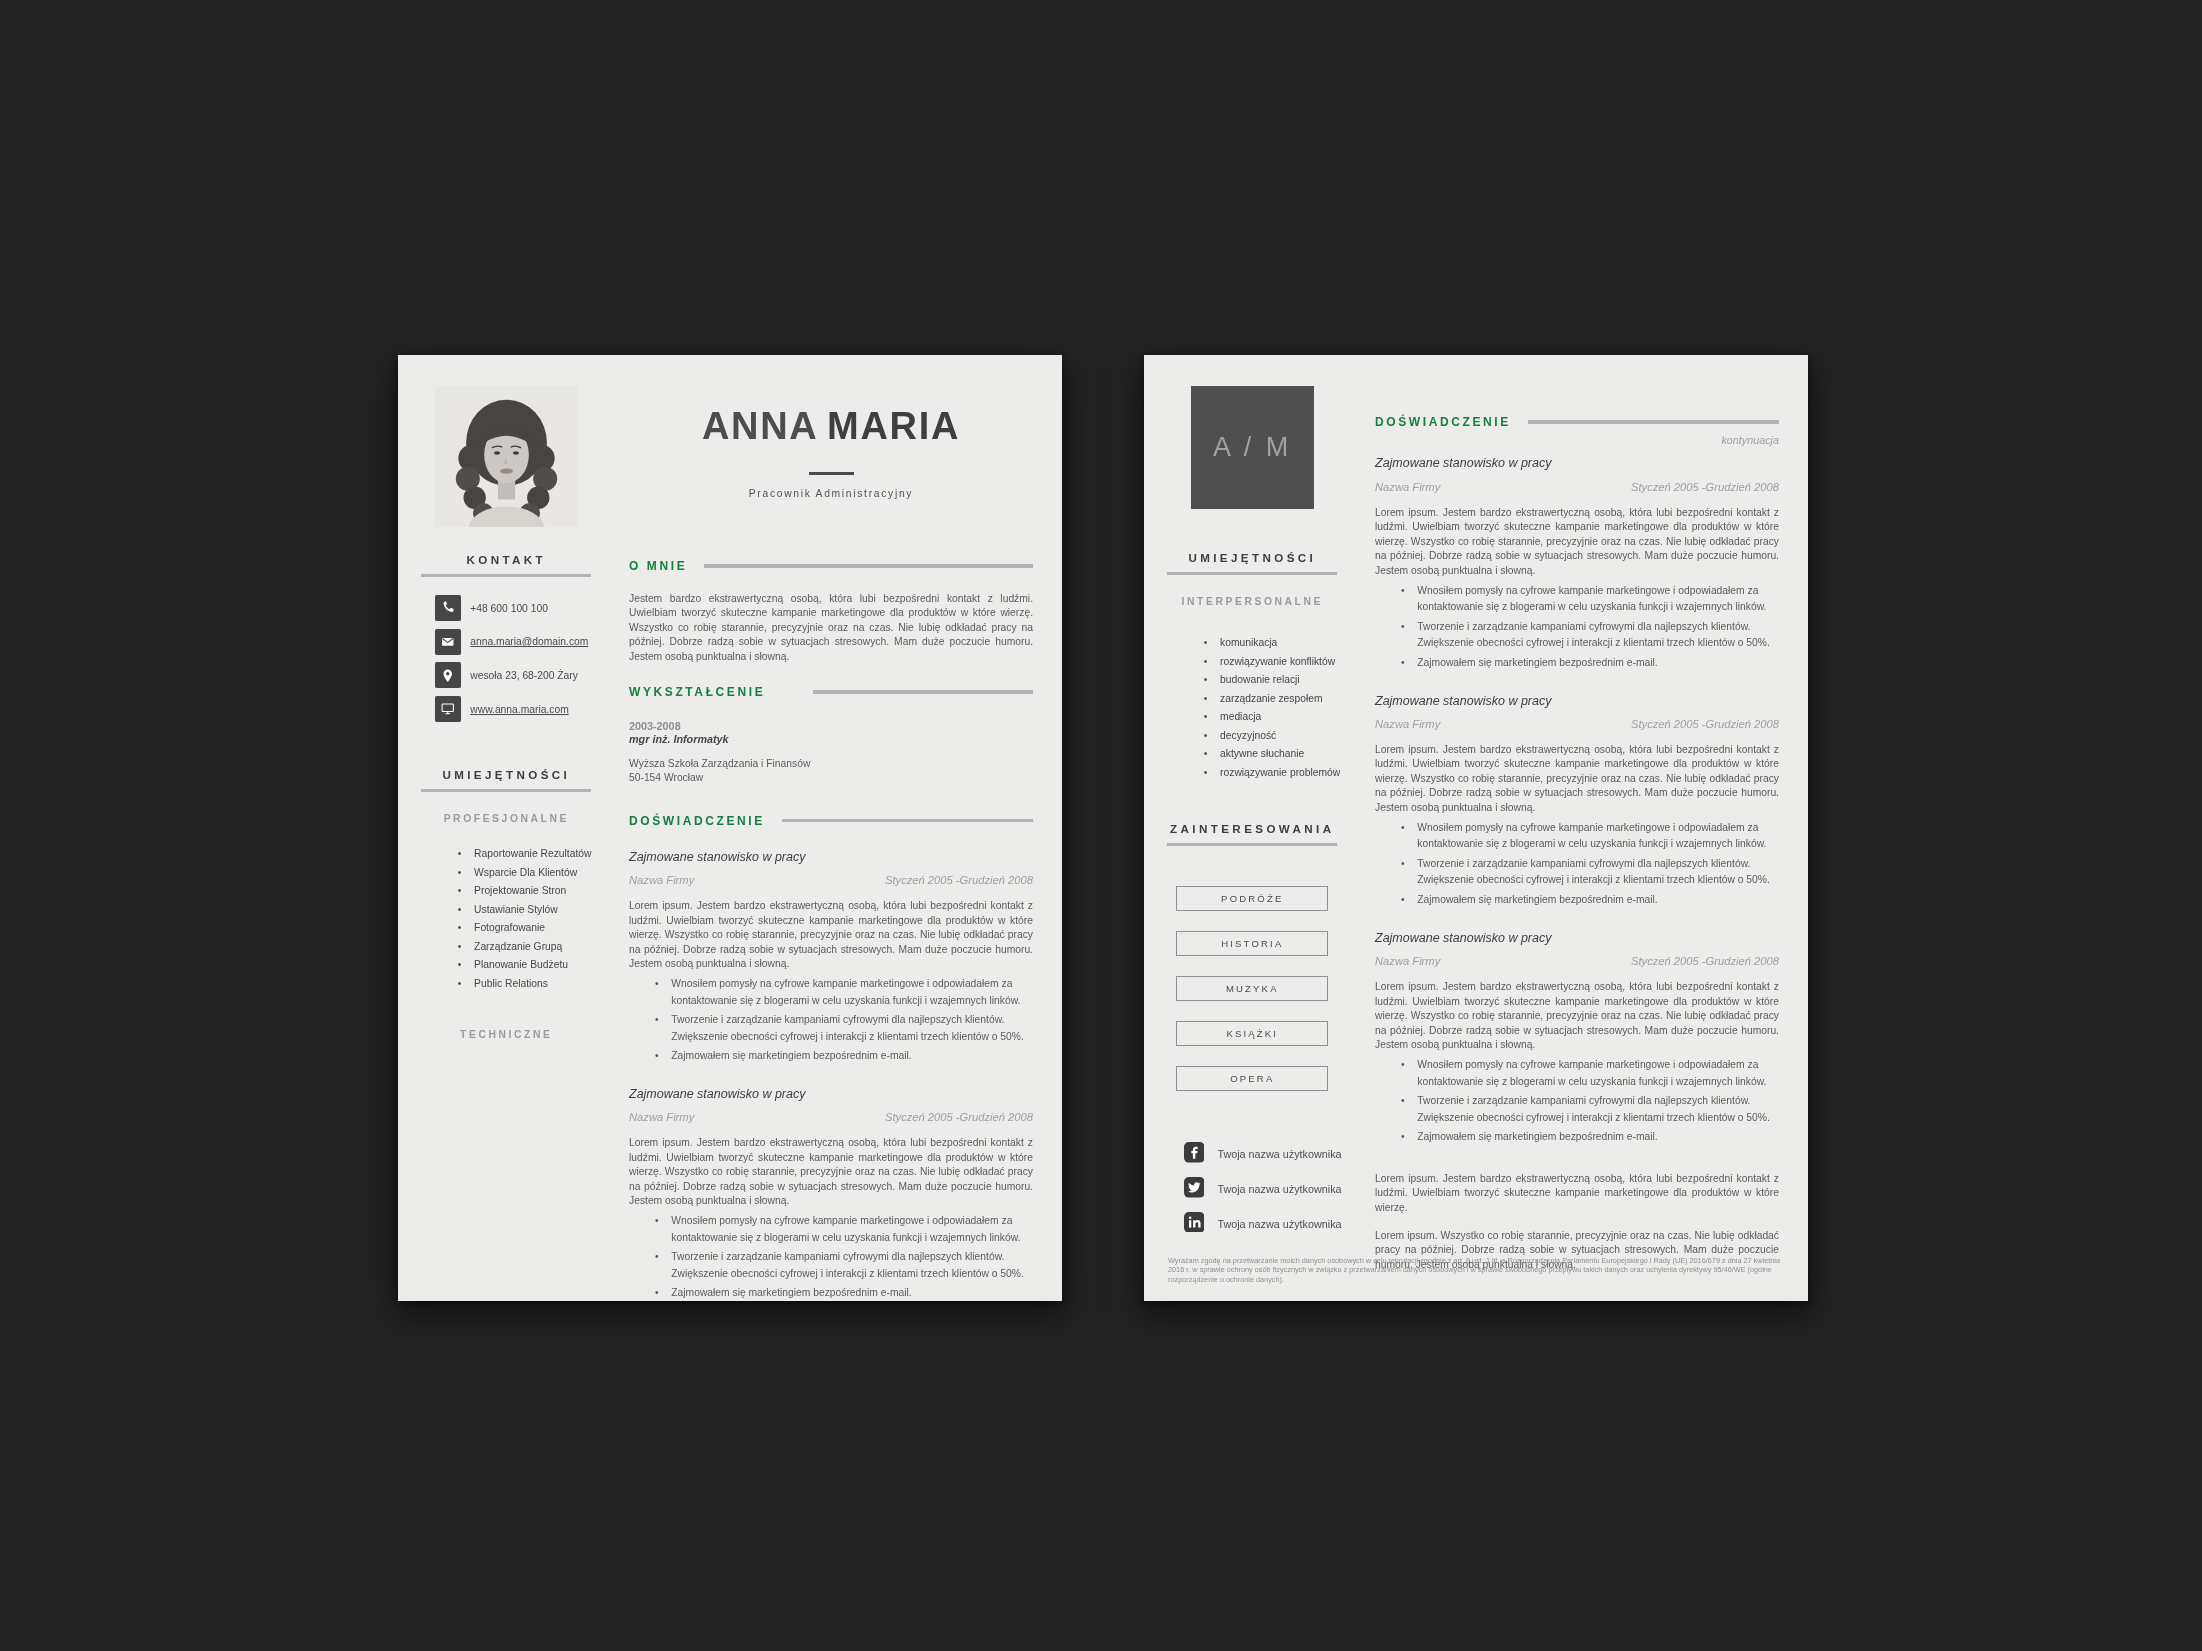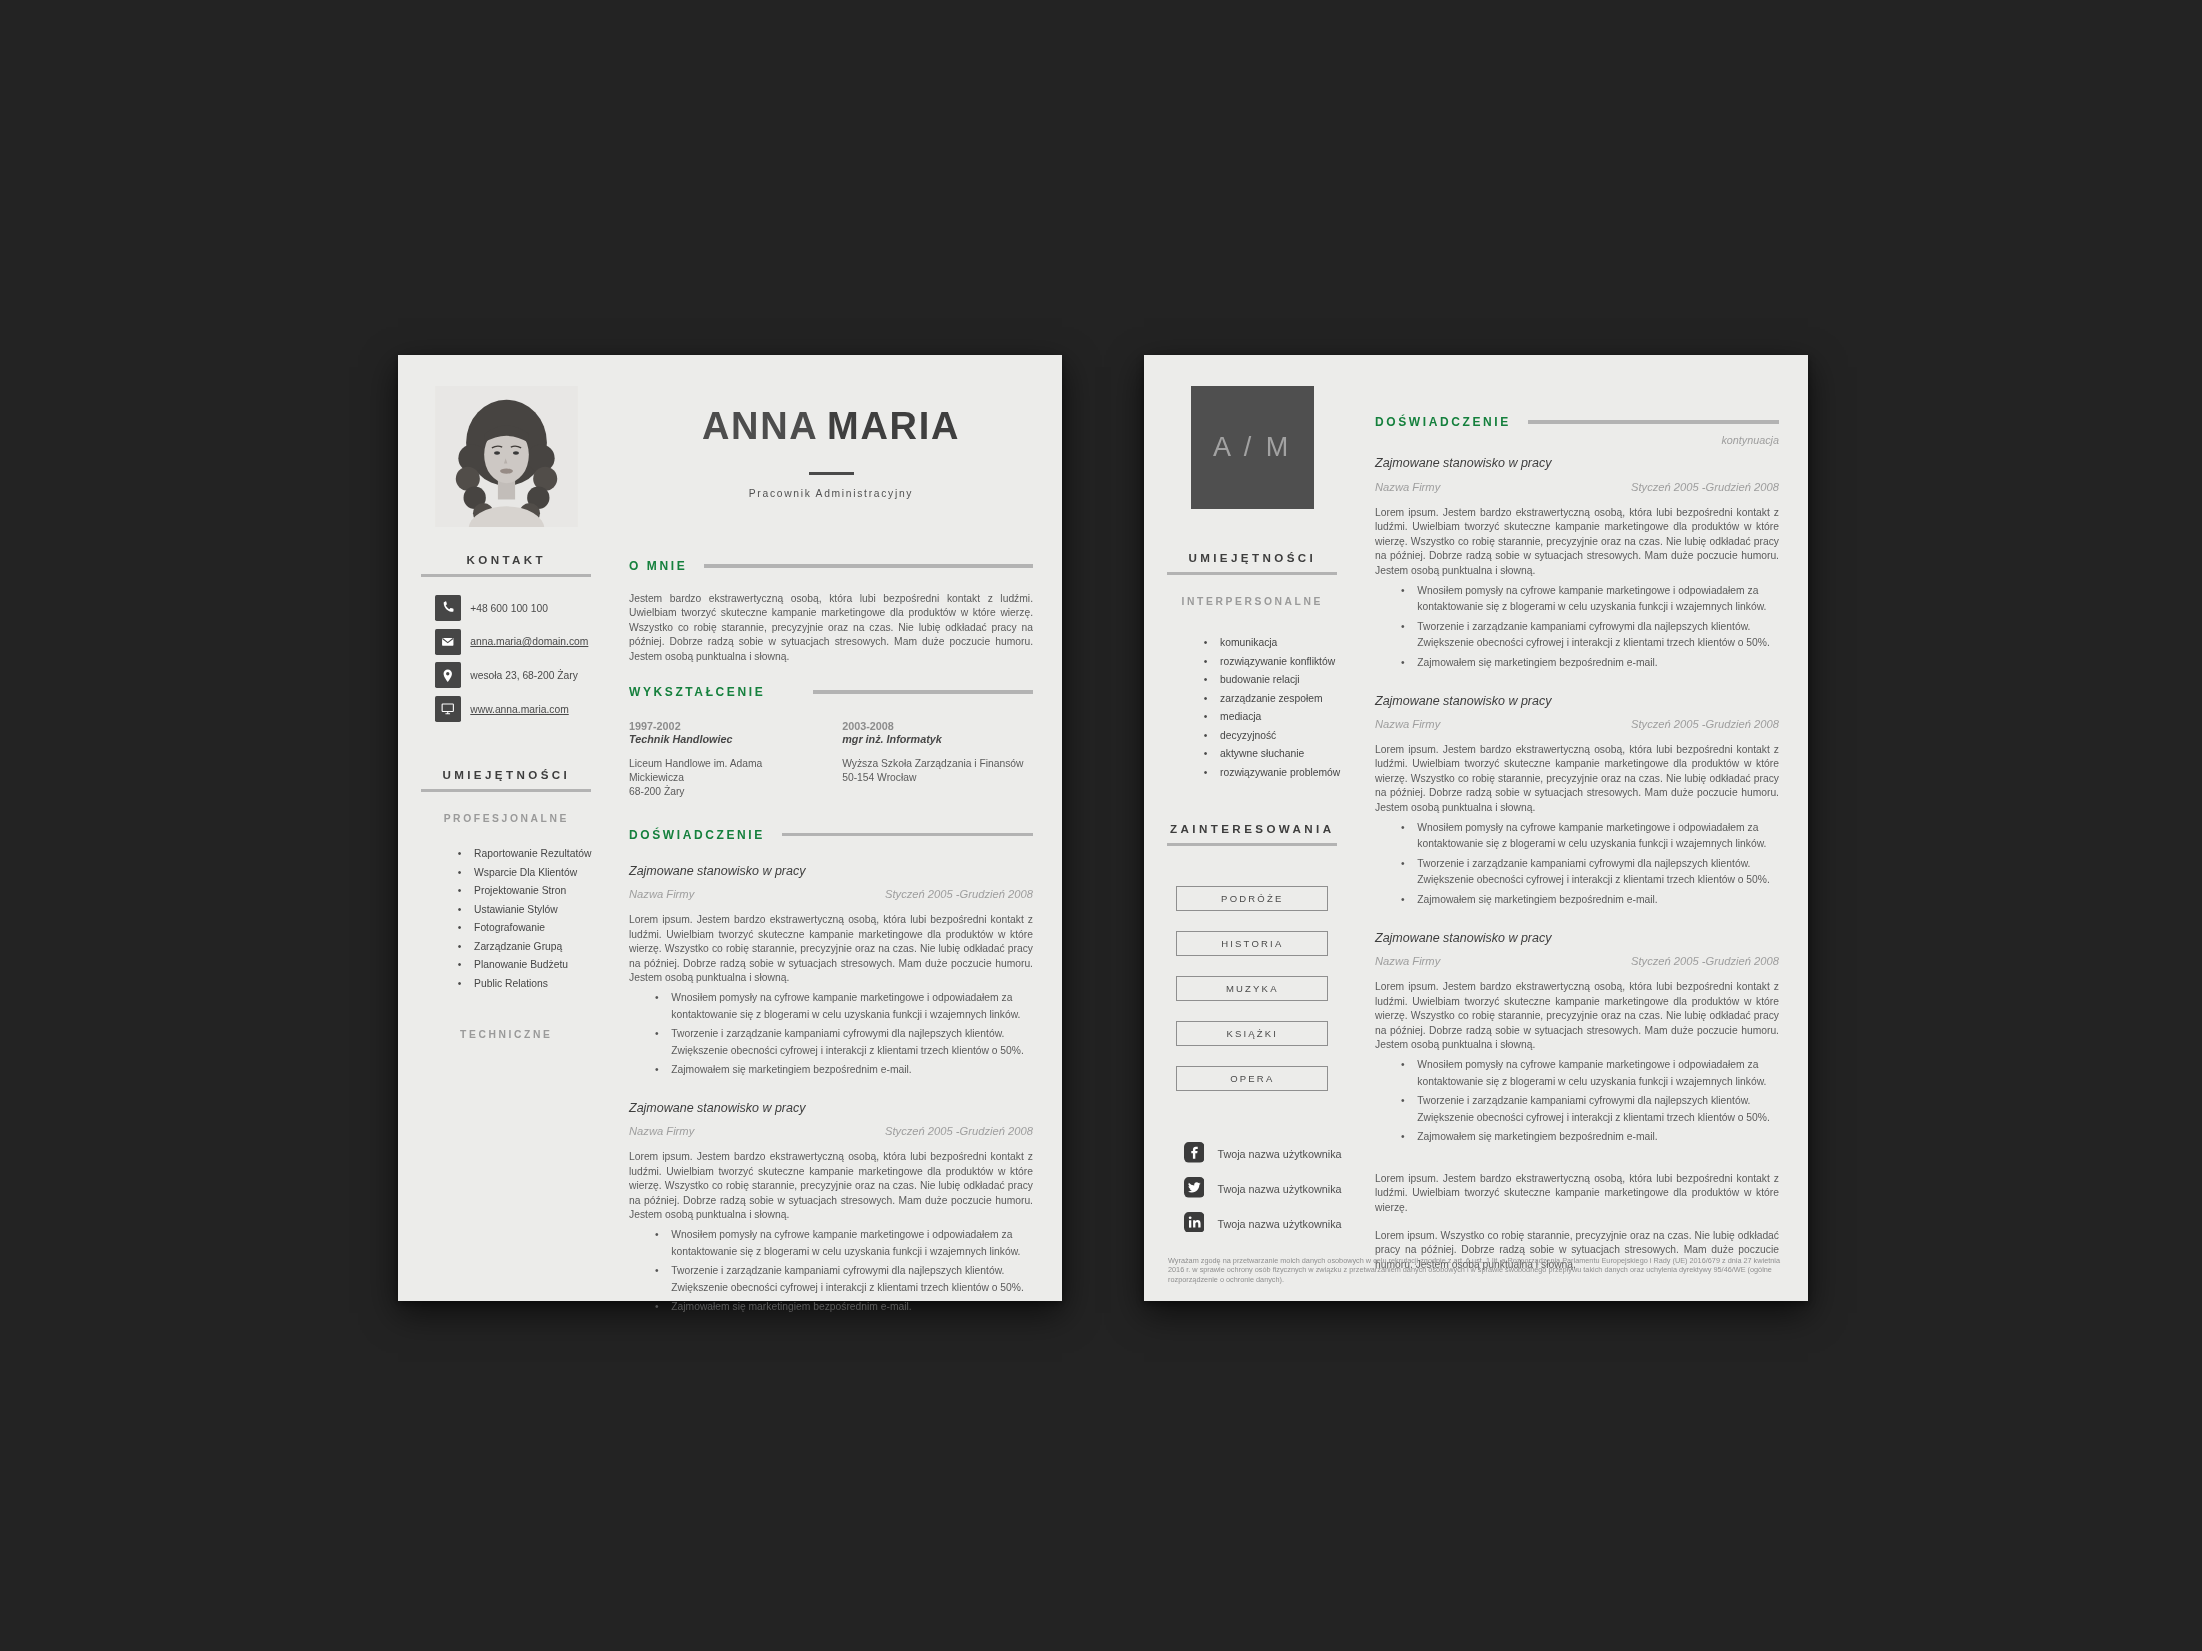--- a/index.html
+++ b/index.html
@@ -184,28 +184,20 @@
       <span class="line"></span>
     </div>
     <p class="para" style="margin-top:19px;">Jestem bardzo ekstrawertyczną osobą, która lubi bezpośredni kontakt z ludźmi. Uwielbiam tworzyć skuteczne kampanie marketingowe dla produktów w które wierzę. Wszystko co robię starannie, precyzyjnie oraz na czas. Nie lubię odkładać pracy na później. Dobrze radzą sobie w sytuacjach stresowych. Mam duże poczucie humoru. Jestem osobą punktualna i słowną.</p>
 
     <div class="m-h" style="margin-top:20.6px;gap:48px;">
       <span class="t">WYKSZTAŁCENIE</span>
       <span class="line"></span>
     </div>
     <div class="edu-grid">
       <div>
-        <div class="edu-years">1997-2002</div>
-        <div class="edu-degree">Technik Handlowiec</div>
-        <div class="edu-school">
-          <div>Liceum Handlowe im. Adama Mickiewicza</div>
-          <div>68-200 Żary</div>
-        </div>
-      </div>
-      <div>
         <div class="edu-years">2003-2008</div>
         <div class="edu-degree">mgr inż. Informatyk</div>
         <div class="edu-school">
           <div>Wyższa Szkoła Zarządzania i Finansów</div>
           <div>50-154 Wrocław</div>
         </div>
       </div>
     </div>
 
     <div class="m-h" style="margin-top:29px;">

